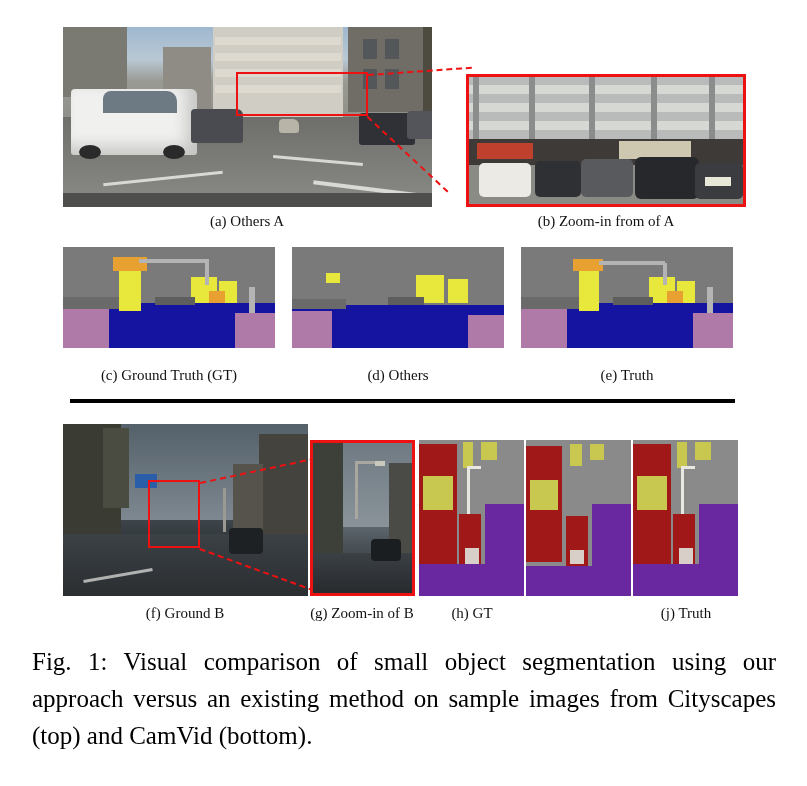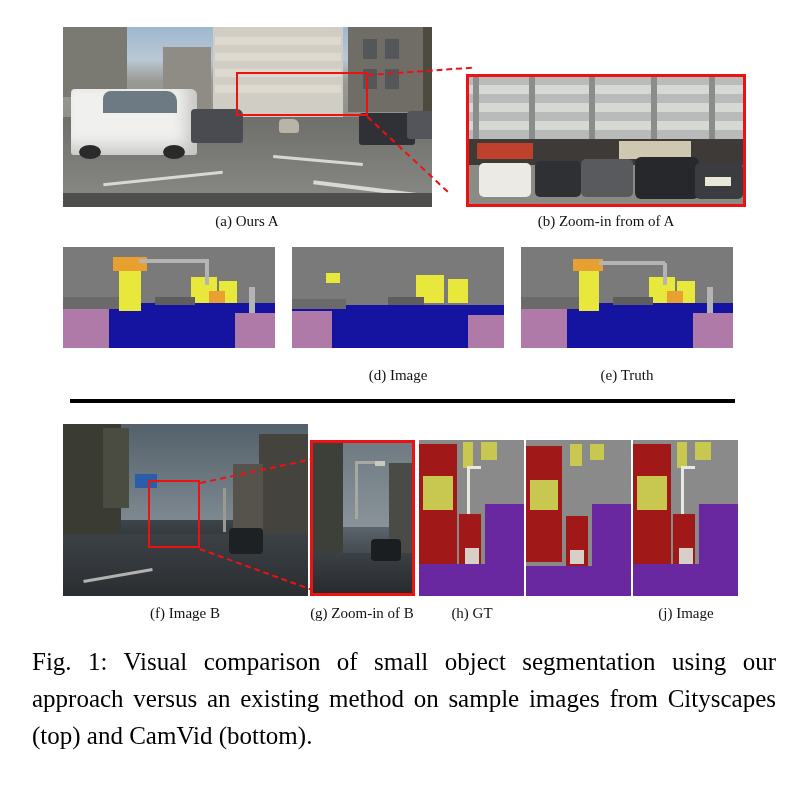--- a/index.html
+++ b/index.html
@@ -207,21 +207,21 @@
     <div style="position:absolute;left:0;top:88px;width:100%;height:45px;background:#8b8b86;"></div>
 
     <div style="position:absolute;left:10px;top:86px;width:52px;height:34px;background:#eceae4;border-radius:5px;"></div>
     <div style="position:absolute;left:66px;top:84px;width:46px;height:36px;background:#2e3034;border-radius:5px;"></div>
     <div style="position:absolute;left:112px;top:82px;width:52px;height:38px;background:#585a5e;border-radius:5px;"></div>
     <div style="position:absolute;left:166px;top:80px;width:64px;height:42px;background:#26282c;border-radius:6px;"></div>
     <div style="position:absolute;left:226px;top:86px;width:48px;height:36px;background:#3a3c40;border-radius:5px;"></div>
     <div style="position:absolute;left:236px;top:100px;width:26px;height:9px;background:#e8e8d8;"></div>
   </div>
 
-  <div class="caption" style="left:152px;top:213px;width:190px;">(a) Ours A</div>
+  <div class="caption" style="left:152px;top:213px;width:190px;">(a) Others A</div>
   <div class="caption" style="left:511px;top:213px;width:190px;">(b) Zoom-in from of A</div>
 
   <div class="seg segtop" id="segGT">
     <div class="sg" style="left:0;top:56px;width:212px;height:45px;background:#1414a0;"></div>
     <div class="sg" style="left:0;top:62px;width:46px;height:39px;background:#b07aa8;"></div>
     <div class="sg" style="left:172px;top:66px;width:40px;height:35px;background:#b07aa8;"></div>
     <div class="sg" style="left:0;top:50px;width:60px;height:12px;background:#6a6a6a;"></div>
     <div class="sg" style="left:56px;top:14px;width:22px;height:50px;background:#e8e83c;"></div>
     <div class="sg" style="left:50px;top:10px;width:34px;height:14px;background:#e8a030;"></div>
     <div class="sg" style="left:128px;top:30px;width:26px;height:26px;background:#e8e83c;"></div>
@@ -253,21 +253,22 @@
     <div class="sg" style="left:52px;top:12px;width:30px;height:12px;background:#e8a030;"></div>
     <div class="sg" style="left:128px;top:30px;width:26px;height:26px;background:#e8e83c;"></div>
     <div class="sg" style="left:156px;top:34px;width:18px;height:22px;background:#e8e83c;"></div>
     <div class="sg" style="left:146px;top:44px;width:16px;height:12px;background:#e8a030;"></div>
     <div class="sg" style="left:78px;top:14px;width:66px;height:4px;background:#b4b4b4;"></div>
     <div class="sg" style="left:142px;top:16px;width:4px;height:22px;background:#b4b4b4;"></div>
     <div class="sg" style="left:186px;top:40px;width:6px;height:26px;background:#b4b4b4;"></div>
     <div class="sg" style="left:92px;top:50px;width:40px;height:8px;background:#5e5e5e;"></div>
   </div>
 
-  <div class="caption" style="left:303px;top:367px;width:190px;">(d) Image</div>
+  <div class="caption" style="left:74px;top:367px;width:190px;">(c) Ground Truth (GT)</div>
+  <div class="caption" style="left:303px;top:367px;width:190px;">(d) Others</div>
   <div class="caption" style="left:532px;top:367px;width:190px;">(e) Truth</div>
 
   <div id="hr"></div>
 
   <div class="panel" id="photoB">
 
     <div style="position:absolute;left:0;top:0;width:100%;height:96px;background:linear-gradient(#55616a,#7d8890);"></div>
 
     <div style="position:absolute;left:0;top:0;width:58px;height:110px;background:#3a3c33;"></div>
     <div style="position:absolute;left:40px;top:4px;width:26px;height:80px;background:#4a4c42;"></div>
@@ -334,20 +335,20 @@
     <div class="sg" style="left:44px;top:2px;width:10px;height:26px;background:#c8c850;"></div>
     <div class="sg" style="left:62px;top:2px;width:16px;height:18px;background:#c8c850;"></div>
     <div class="sg" style="left:48px;top:26px;width:3px;height:60px;background:#e8e8e0;"></div>
     <div class="sg" style="left:48px;top:26px;width:14px;height:3px;background:#e8e8e0;"></div>
     <div class="sg" style="left:40px;top:74px;width:22px;height:56px;background:#a01818;"></div>
     <div class="sg" style="left:46px;top:108px;width:14px;height:16px;background:#d8d0c8;"></div>
     <div class="sg" style="left:66px;top:64px;width:39px;height:92px;background:#6a28a0;"></div>
     <div class="sg" style="left:0;top:124px;width:66px;height:32px;background:#6a28a0;"></div>
   </div>
 
-  <div class="caption" style="left:90px;top:605px;width:190px;">(f) Image B</div>
+  <div class="caption" style="left:90px;top:605px;width:190px;">(f) Ground B</div>
   <div class="caption" style="left:377px;top:605px;width:190px;">(h) GT</div>
   <div class="caption" style="left:267px;top:605px;width:190px;">(g) Zoom-in of B</div>
-  <div class="caption" style="left:591px;top:605px;width:190px;">(j) Image</div>
+  <div class="caption" style="left:591px;top:605px;width:190px;">(j) Truth</div>
 
   <div id="figcap"><span class="lbl">Fig. 1:</span><span> Visual comparison of small object segmentation using our approach versus an existing method on sample images from Cityscapes (top) and CamVid (bottom).</span></div>
 
 </div>
 
 </body></html>

